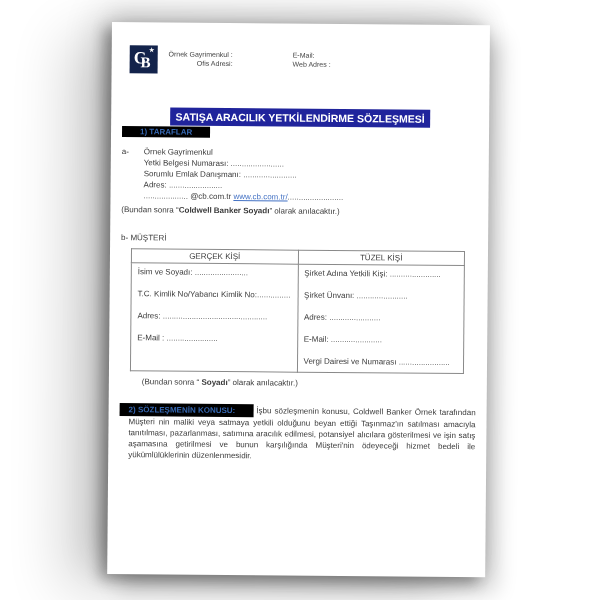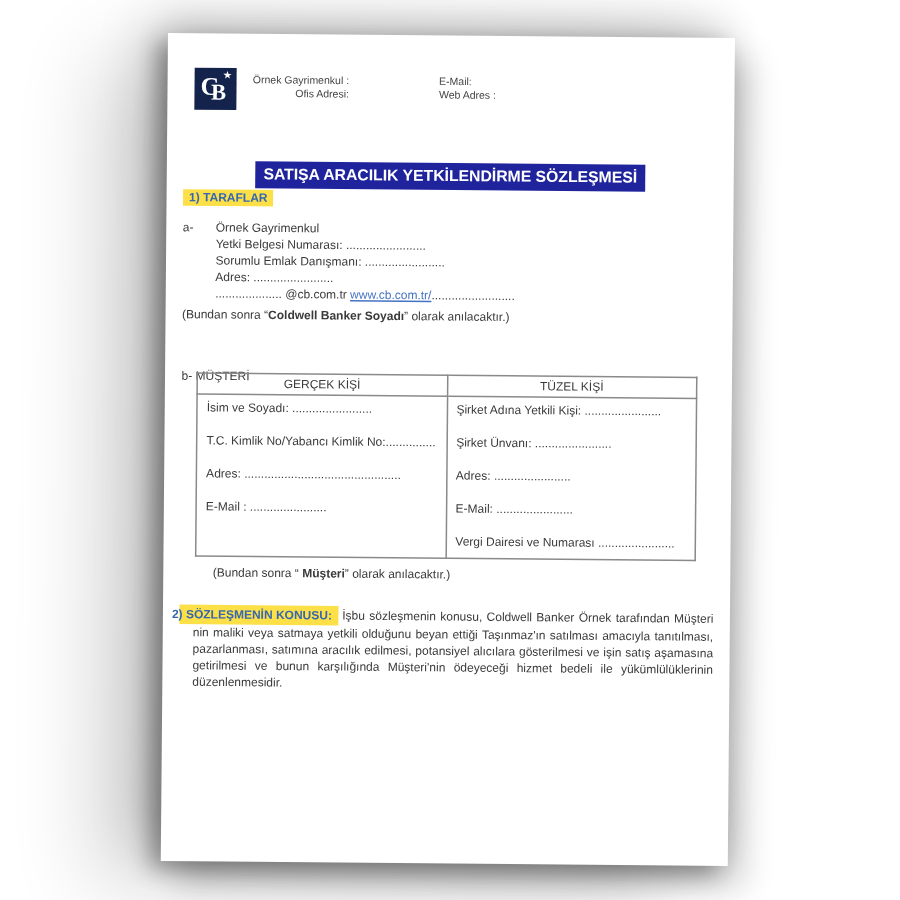--- a/index.html
+++ b/index.html
@@ -45,36 +45,36 @@
     display:inline-block;
     background:#20249C; color:#ffffff;
     font-weight:bold; font-size:10.5px;
     padding:3px 5px 3px 5px;
   }
 
   
   .sec-heading {
     display:inline-block;
     color:#3667B0; font-weight:bold; font-size:8px;
-    background:#fde047;
-    padding:1px 4px;
+    background:#000000;
+    padding:1px 18px;
   }
   .s1-heading { position:absolute; left:11px; top:104px; }
 
   
   .party-list { position:absolute; left:11px; top:124px; font-size:8px; line-height:11px; color:#3a3a3a; }
   .party-row { display:flex; }
   .party-marker { width:22px; flex:0 0 auto; }
   .party-lines { flex:1; }
   a.weblink, .weblink { color:#4472C4; text-decoration:underline; }
 
   .note1 { position:absolute; left:11px; top:183px; font-size:8px; color:#3a3a3a; }
   .bold { font-weight:bold; }
 
-  .customer-heading { position:absolute; left:11px; top:211px; font-size:8px; color:#3a3a3a;margin-top:13px; }
+  .customer-heading { position:absolute; left:11px; top:211px; font-size:8px; color:#3a3a3a; }
 
   
   .cust-table {
     position:absolute; left:21px; top:226px;
     width:334px; border-collapse:collapse;
     font-size:8px; color:#3a3a3a;
     table-layout:fixed;
   }
   .cust-table th, .cust-table td { border:1px solid #8a8a8a; }
   .cust-table th { font-weight:normal; text-align:center; padding:2px 0; font-size:8px; }
@@ -156,20 +156,20 @@
             <p class="cell-line">Şirket Adına Yetkili Kişi: .......................</p>
             <p class="cell-line">Şirket Ünvanı: .......................</p>
             <p class="cell-line">Adres: .......................</p>
             <p class="cell-line">E-Mail: .......................</p>
             <p class="cell-line">Vergi Dairesi ve Numarası .......................</p>
           </td>
         </tr>
       </tbody>
     </table>
 
-    <div class="note2"><span>(Bundan sonra “ </span><span class="bold">Müşteri</span><span>” olarak anılacaktır.)</span></div>
+    <div class="note2"><span>(Bundan sonra “ </span><span class="bold">Soyadı</span><span>” olarak anılacaktır.)</span></div>
 
     <div class="s2-block">
       <p><span class="sec-heading">2) SÖZLEŞMENİN KONUSU:</span><span> İşbu sözleşmenin konusu, Coldwell Banker Örnek tarafından Müşteri nin maliki veya satmaya yetkili olduğunu beyan ettiği Taşınmaz'ın satılması amacıyla tanıtılması, pazarlanması, satımına aracılık edilmesi, potansiyel alıcılara gösterilmesi ve işin satış aşamasına getirilmesi ve bunun karşılığında Müşteri'nin ödeyeceği hizmet bedeli ile yükümlülüklerinin düzenlenmesidir.</span></p>
     </div>
 
   </div>
 </div>
 
 </body></html>

